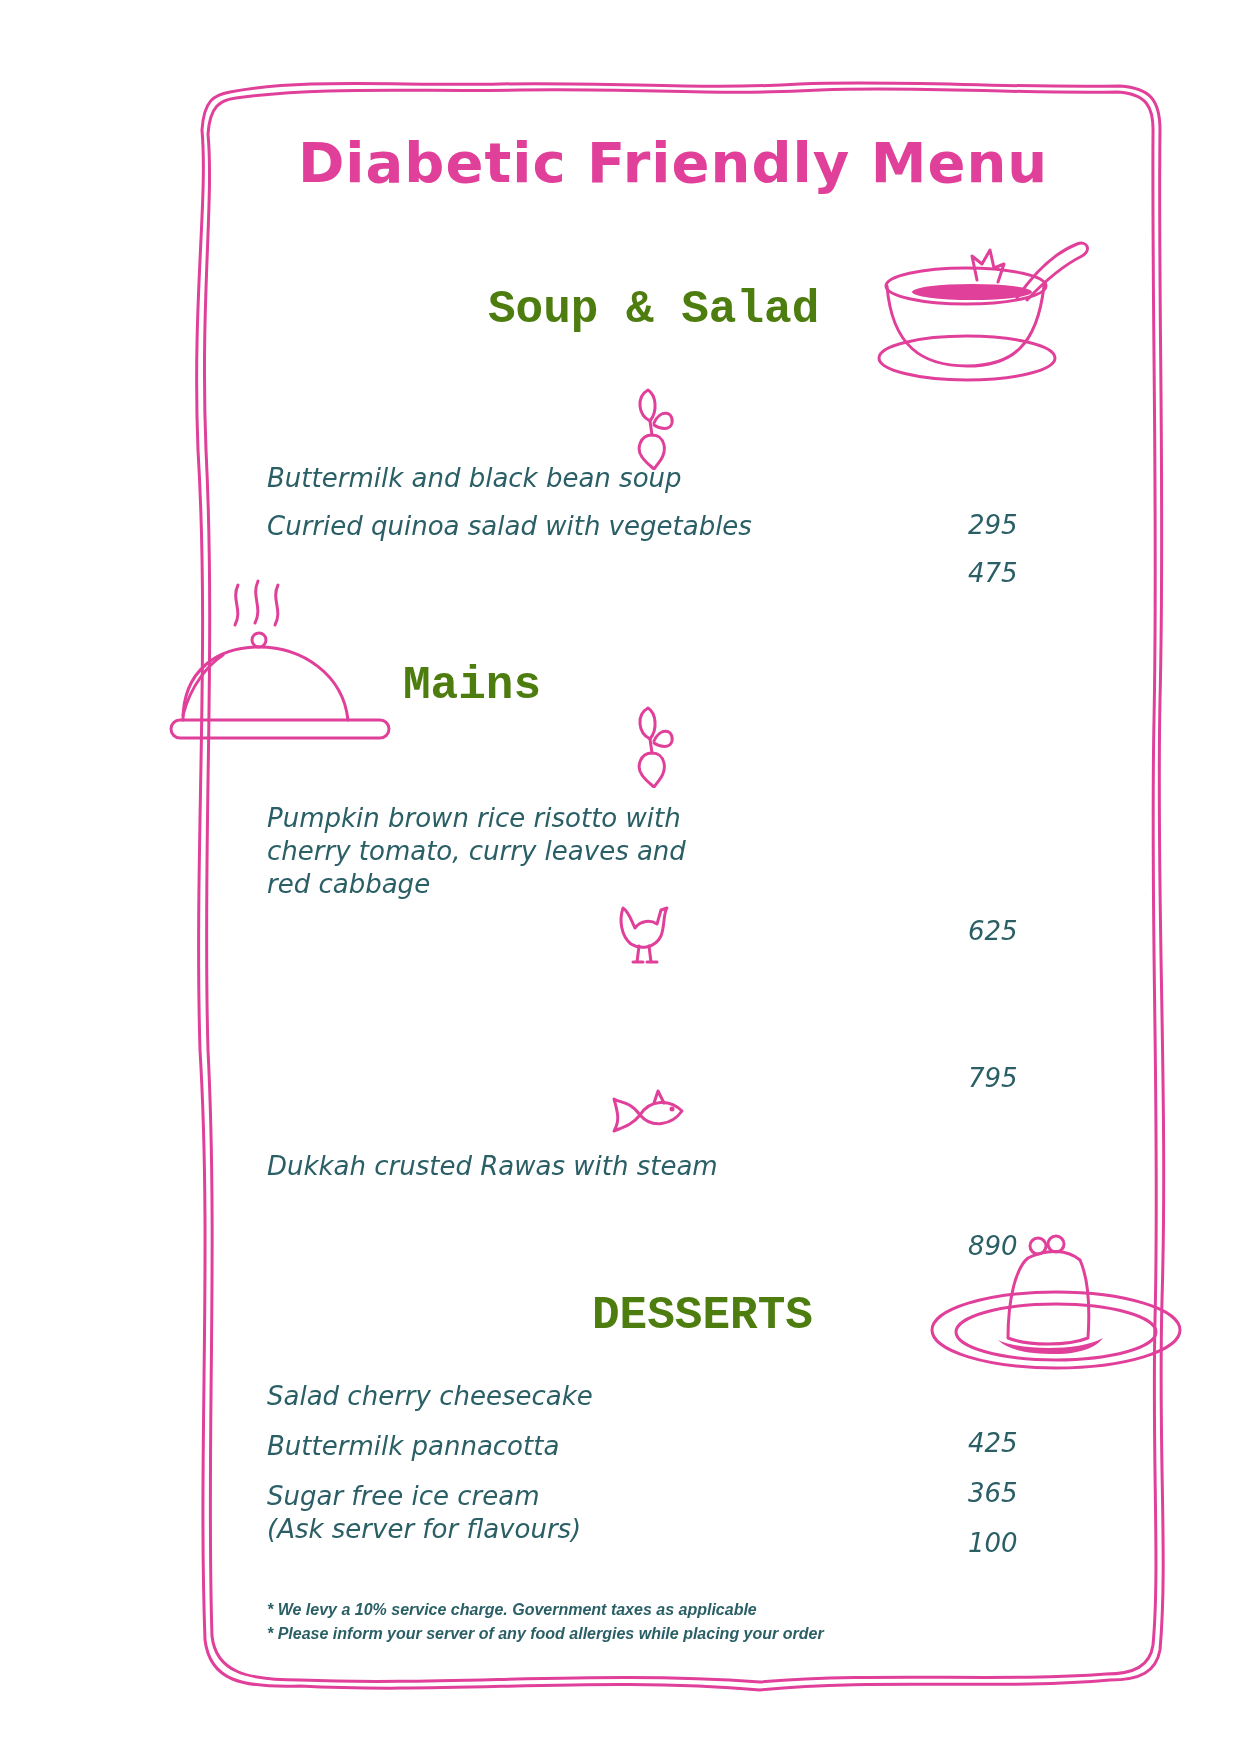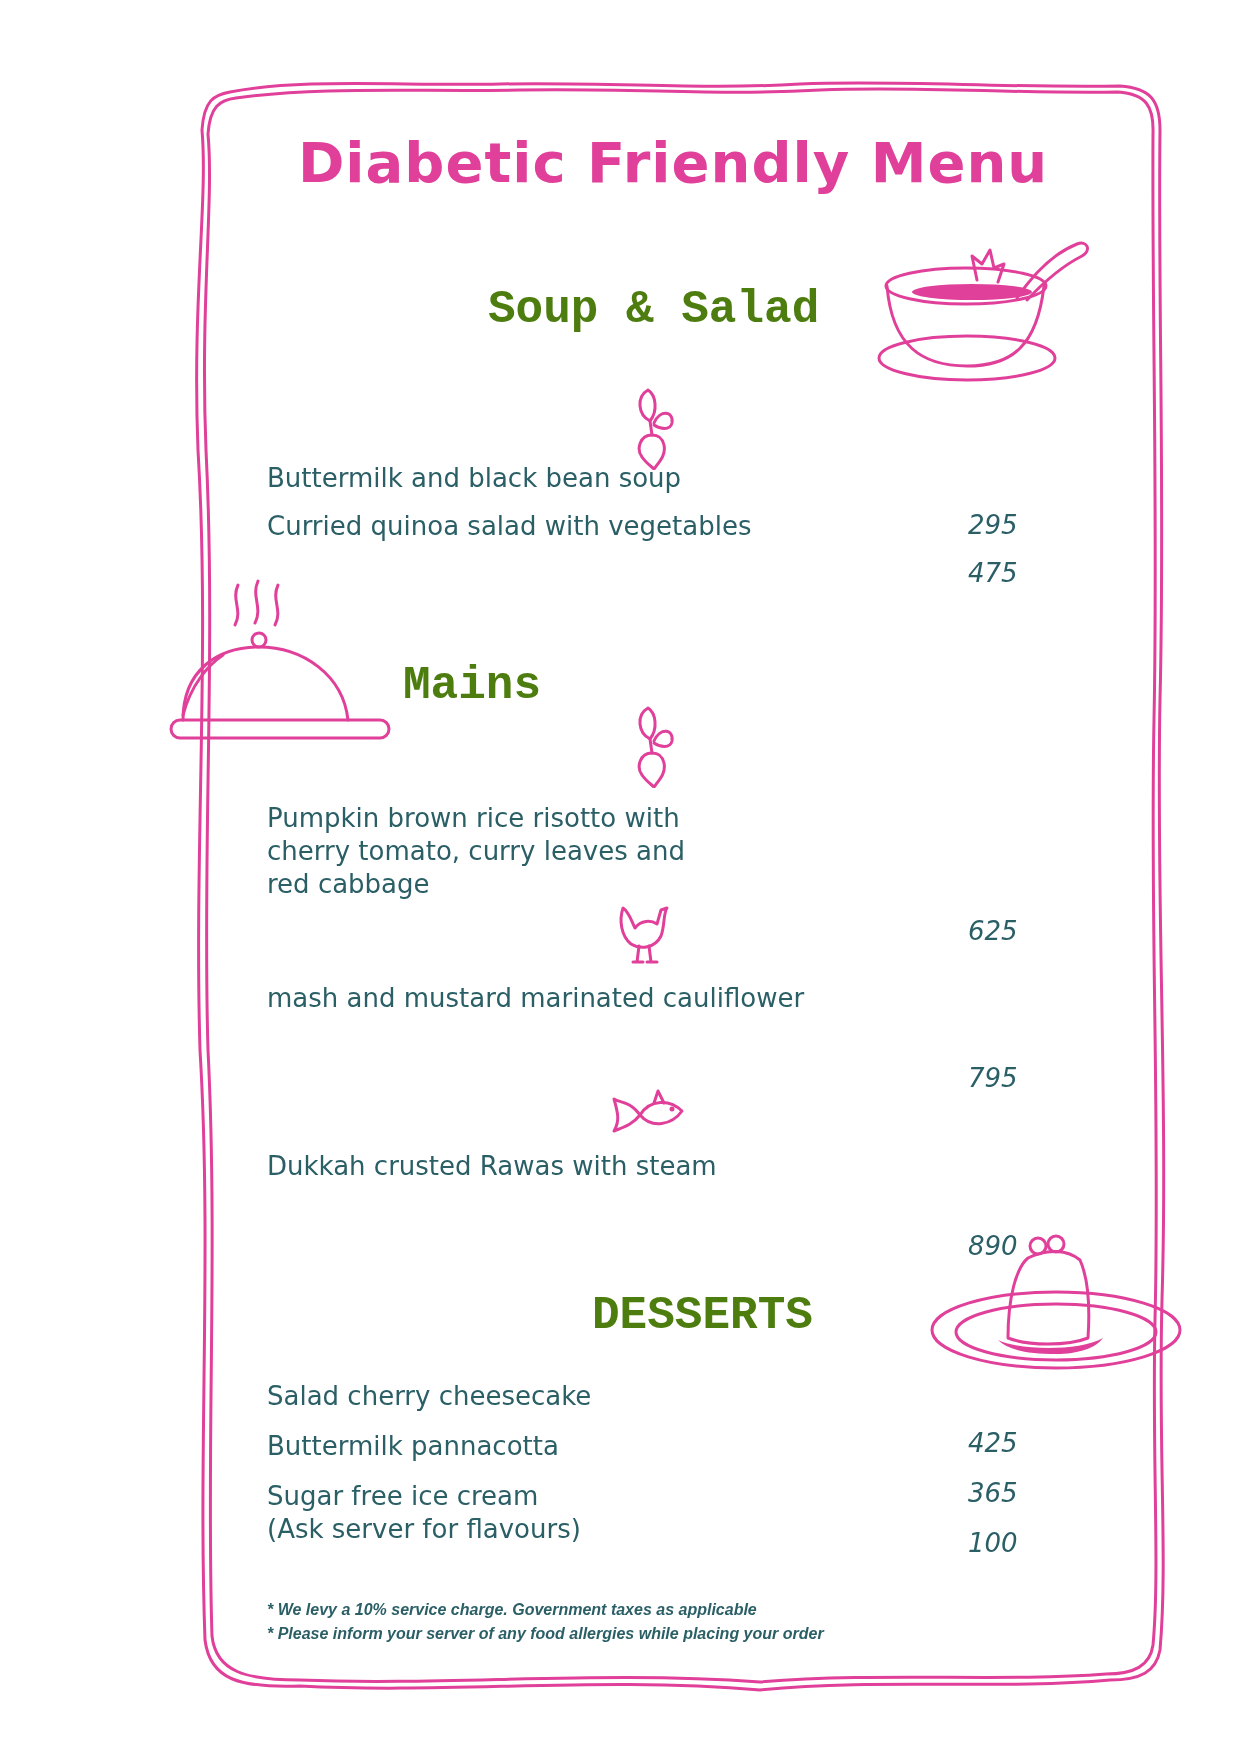--- a/index.html
+++ b/index.html
@@ -1,21 +1,21 @@
 <!DOCTYPE html>
 <html><head>
 <meta charset="utf-8">
 <style>
   html,body{margin:0;padding:0;background:#fff;}
   body{width:1240px;height:1754px;position:relative;overflow:hidden;font-family:"DejaVu Sans",sans-serif;}
   .abs{position:absolute;}
   .frame{position:absolute;left:0;top:0;}
   .title{position:absolute;left:0;width:1240px;top:130px;text-align:center;color:#e0409a;font-size:56px;font-weight:bold;letter-spacing:1px;padding-left:106px;box-sizing:border-box;font-family:"DejaVu Sans",sans-serif;}
   .section{position:absolute;color:#4d7c0f;font-weight:bold;font-family:Liberation Mono, monospace;}
-  .item{position:absolute;left:267px;color:#2b5f66;font-size:26px;line-height:33px;font-family:"DejaVu Sans",sans-serif;}
+  .item{position:absolute;left:267px;color:#2b5f66;font-size:26px;line-height:33px;font-style:italic;font-family:"DejaVu Sans",sans-serif;}
   .price{position:absolute;left:968px;color:#2b5f66;font-size:26px;line-height:33px;font-style:italic;font-family:"DejaVu Sans",sans-serif;margin-top:47px;}
   .foot{position:absolute;left:267px;color:#2b5f66;font-size:16px;line-height:24px;font-style:italic;font-weight:bold;font-family:Liberation Sans, sans-serif;}
   svg .p{stroke:#e0409a;fill:none;stroke-width:3;stroke-linecap:round;stroke-linejoin:round;}
   svg .f{fill:#e0409a;}
 </style>
 </head>
 <body>
 
 <svg class="frame" width="1240" height="1754" viewBox="0 0 1240 1754">
   <path class="p" stroke-width="4" d="M230,92 C300,78 400,86 500,84 C620,82 700,90 800,84 C900,80 1000,88 1120,86 C1150,88 1160,100 1160,130 C1158,300 1165,500 1160,700 C1156,900 1168,1100 1162,1300 C1158,1450 1168,1560 1160,1650 C1156,1672 1140,1680 1110,1680 C1000,1690 880,1678 760,1690 C600,1676 450,1694 300,1686 C240,1688 210,1680 205,1640 C198,1450 212,1250 200,1050 C194,850 210,650 198,450 C192,300 208,200 202,130 C204,100 214,95 230,92 Z"></path>
@@ -72,21 +72,20 @@
   <div>red cabbage</div>
 </div>
 <div class="price" style="top:868px">625</div>
 
 <svg class="abs" style="left:615px;top:900px" width="60" height="70" viewBox="0 0 60 70">
   <path class="p" d="M8,8 C4,20 6,36 16,44 C26,50 40,48 46,36 C50,26 48,14 52,8 L46,10 L42,24 C36,20 26,20 20,28 C16,20 14,12 8,8 Z"></path>
   <path class="p" d="M24,46 L22,62 M34,46 L36,62 M18,62 L28,62 M32,62 L42,62"></path>
 </svg>
 
 <div class="item" style="top:982px">
-  <div>mash and mustard marinated cauliflower</div>
 </div>
 <div class="price" style="top:1015px">795</div>
 
 <svg class="abs" style="left:610px;top:1085px" width="80" height="60" viewBox="0 0 80 60">
   <path class="p" d="M30,30 C40,14 60,14 72,26 C62,40 42,44 30,30 Z"></path>
   <circle class="f" cx="62" cy="24" r="2.5"></circle>
   <path class="p" d="M30,30 C20,16 10,18 4,14 C8,28 10,36 4,46 C14,42 22,40 30,30"></path>
   <path class="p" d="M44,18 L48,6 L54,18"></path>
 </svg>
 

